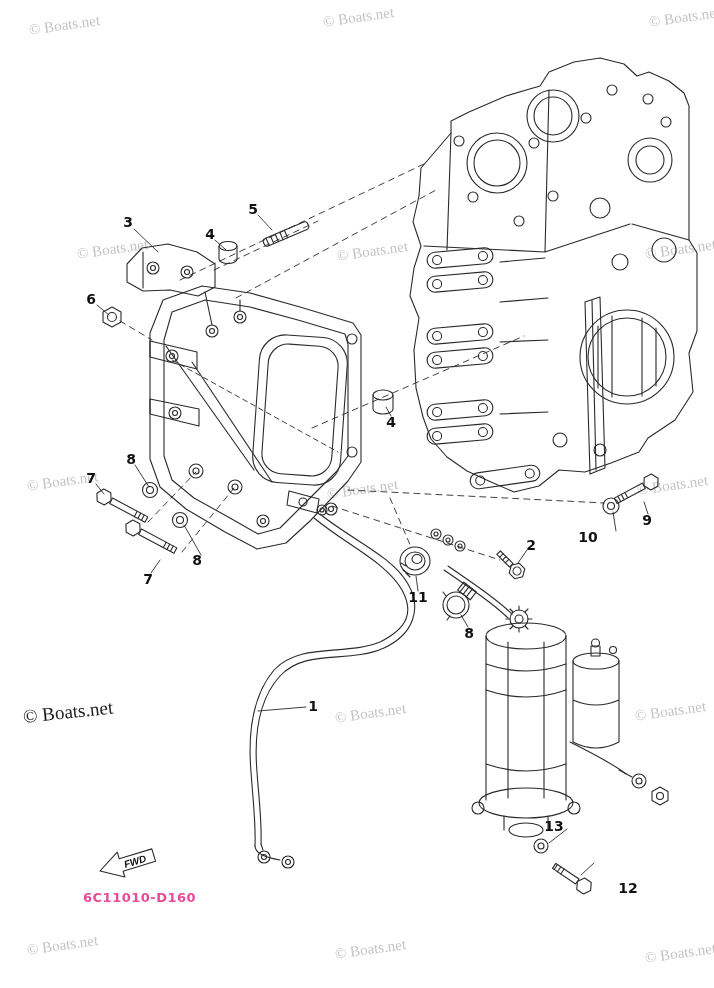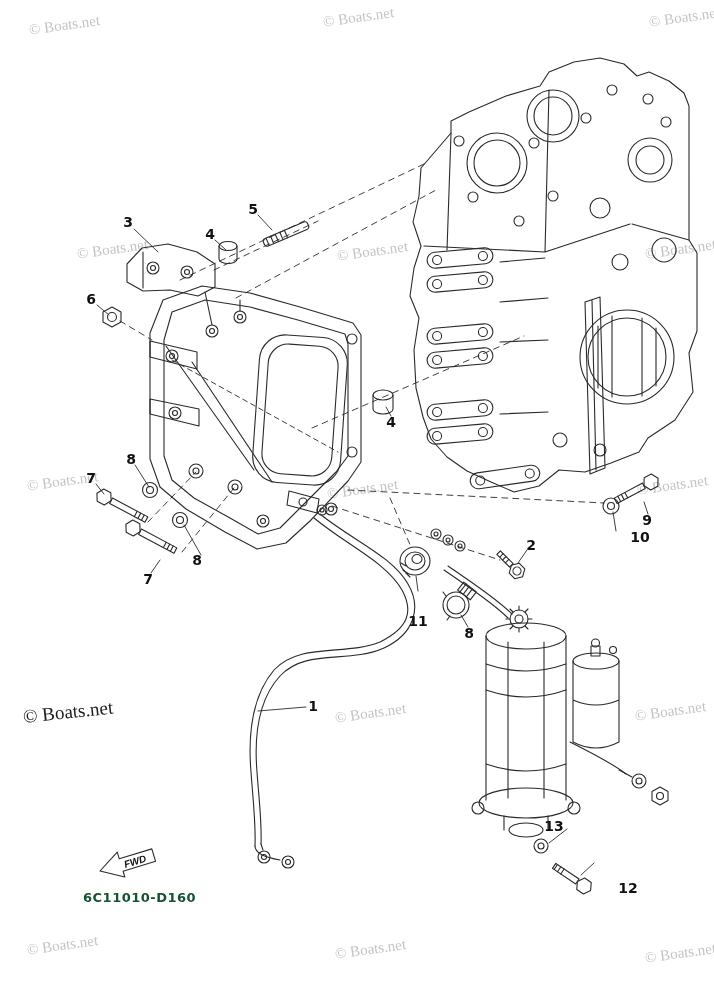--- a/index.html
+++ b/index.html
@@ -16,21 +16,21 @@
   }
   .watermark.dark { color:var(--wm-dark,#1d1d1d); }
   .part-label {
     position:absolute; transform:translate(-50%,-50%);
     font-family:"DejaVu Sans", sans-serif; font-weight:bold;
     font-size:14px; color:var(--label,#111);
   }
   .diagram-code {
     position:absolute; left:83px; top:890px;
     font-family:"DejaVu Sans", sans-serif; font-weight:bold;
-    font-size:13px; letter-spacing:.5px; color:#14532d;
+    font-size:13px; letter-spacing:.5px; color:#ec4899;
   }
   svg.diagram { position:absolute; left:0; top:0; color:var(--line,#2a2a2a); }
 </style>
 </head>
 <body>
 
 <div class="page">
 
   <div class="watermark-layer">
       <div class="watermark" style="left: 28px; top: 22px; transform: rotate(-8deg);">© Boats.net</div>
@@ -330,23 +330,23 @@
       <div class="part-label" style="left: 128px; top: 222px;">3</div>
       <div class="part-label" style="left: 253px; top: 209px;">5</div>
       <div class="part-label" style="left: 210px; top: 234px;">4</div>
       <div class="part-label" style="left: 91px; top: 299px;">6</div>
       <div class="part-label" style="left: 391px; top: 422px;">4</div>
       <div class="part-label" style="left: 131px; top: 459px;">8</div>
       <div class="part-label" style="left: 91px; top: 478px;">7</div>
       <div class="part-label" style="left: 148px; top: 579px;">7</div>
       <div class="part-label" style="left: 197px; top: 560px;">8</div>
       <div class="part-label" style="left: 647px; top: 520px;">9</div>
-      <div class="part-label" style="left: 640px; top: 537px;">10</div>
+      <div class="part-label" style="left: 588px; top: 537px;">10</div>
       <div class="part-label" style="left: 531px; top: 545px;">2</div>
-      <div class="part-label" style="left: 418px; top: 597px; margin-top: 24px;">11</div>
+      <div class="part-label" style="left: 418px; top: 597px;">11</div>
       <div class="part-label" style="left: 469px; top: 633px;">8</div>
       <div class="part-label" style="left: 313px; top: 706px;">1</div>
       <div class="part-label" style="left: 554px; top: 826px;">13</div>
       <div class="part-label" style="left: 628px; top: 860px; margin-top: 28px;">12</div>
     </div>
 
   <div class="diagram-code">6C11010-D160</div>
 </div>
 
 </body></html>

